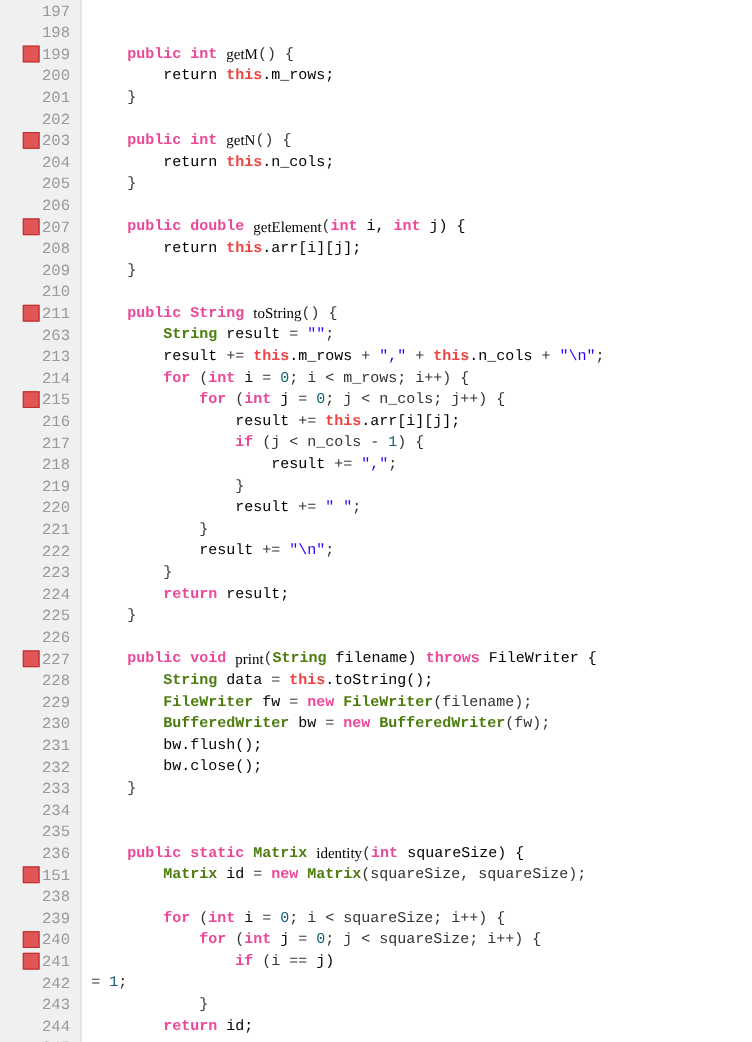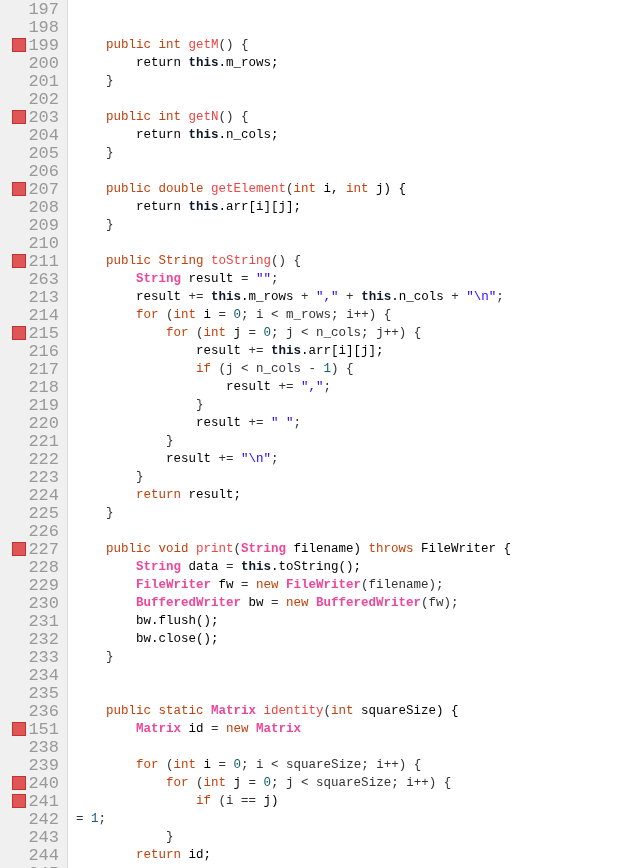--- a/index.html
+++ b/index.html
@@ -26,23 +26,23 @@
     .gutter-row {
       display: flex;
       align-items: center;
       justify-content: flex-end;
       height: 18px;
       padding-right: 4px;
       position: relative;
     }
     .line-number {
       color: #999;
-      font-size: 17px;
+      font-size: 13px;
       min-width: 28px;
-      text-align: center;
+      text-align: left;
       padding-right: 4px;
       user-select: none;
     }
     .breakpoint {
       width: 14px;
       height: 14px;
       background: #e05555;
       border: 1px solid #c03333;
       display: inline-block;
       flex-shrink: 0;
@@ -56,28 +56,28 @@
       overflow: visible;
       padding-left: 8px;
     }
     .code-row {
       display: flex;
       align-items: center;
       height: 18px;
       white-space: pre;
     }
     
-    .kw { color: #c2410c; font-weight: normal; } 
-    .ty { color: #ec4899; font-weight: bold; } 
-    .fn { color: #ef4444; } 
+    .kw { color: #ec4899; font-weight: bold; } 
+    .ty { color: #4d7c0f; font-weight: bold; } 
+    .fn { color: #000000; font-family: Liberation Serif, serif; } 
     .va { color: #000000; } 
     .st { color: #2a00ff; } 
     .num { color: #125e6e; } 
     .op { color: #333; } 
-    .this-kw { color: #0f172a; font-weight: bold; }
+    .this-kw { color: #ef4444; font-weight: bold; }
   </style>
 </head>
 <body>
 
 <div class="editor">
   <div class="gutter" id="gutter">
       <div class="gutter-row">
         <span class="breakpoint hidden"></span>
         <span class="line-number">197</span>
       </div>
@@ -308,21 +308,21 @@
       <div class="code-row"><span class="kw">    public void </span><span class="fn">print</span><span class="op">(</span><span class="ty">String</span><span class="va"> filename) </span><span class="kw">throws</span><span class="va"> FileWriter {</span></div>
       <div class="code-row"><span class="ty">        String </span><span class="va">data </span><span class="op">= </span><span class="this-kw">this</span><span class="va">.toString();</span></div>
       <div class="code-row"><span class="ty">        FileWriter </span><span class="va">fw </span><span class="op">= </span><span class="kw">new</span><span class="ty"> FileWriter</span><span class="op">(filename);</span></div>
       <div class="code-row"><span class="ty">        BufferedWriter </span><span class="va">bw </span><span class="op">= </span><span class="kw">new</span><span class="ty"> BufferedWriter</span><span class="op">(fw);</span></div>
       <div class="code-row"><span class="va">        bw.flush();</span></div>
       <div class="code-row"><span class="va">        bw.close();</span></div>
       <div class="code-row"><span class="op">    }</span></div>
       <div class="code-row"></div>
       <div class="code-row"></div>
       <div class="code-row"><span class="kw">    public static</span><span class="ty"> Matrix </span><span class="fn">identity</span><span class="op">(</span><span class="kw">int</span><span class="va"> squareSize) {</span></div>
-      <div class="code-row"><span class="ty">        Matrix </span><span class="va">id </span><span class="op">= </span><span class="kw">new</span><span class="ty"> Matrix</span></div>
+      <div class="code-row"><span class="ty">        Matrix </span><span class="va">id </span><span class="op">= </span><span class="kw">new</span><span class="ty"> Matrix</span><span class="op">(squareSize, squareSize);</span></div>
       <div class="code-row"></div>
       <div class="code-row"><span class="va">        </span><span class="kw">for</span><span class="op"> (</span><span class="kw">int</span><span class="va"> i </span><span class="op">= </span><span class="num">0</span><span class="op">; i &lt; squareSize; i++) {</span></div>
       <div class="code-row"><span class="va">            </span><span class="kw">for</span><span class="op"> (</span><span class="kw">int</span><span class="va"> j </span><span class="op">= </span><span class="num">0</span><span class="op">; j &lt; squareSize; i++) {</span></div>
       <div class="code-row"><span class="va">                </span><span class="kw">if</span><span class="op"> (i </span><span class="op">== </span><span class="va">j)</span></div>
       <div class="code-row"><span class="op">= </span><span class="num">1</span><span class="op">;</span></div>
       <div class="code-row"><span class="va">            </span><span class="op">}</span></div>
       <div class="code-row"><span class="va">        </span><span class="kw">return</span><span class="va"> id;</span></div>
     </div>
 </div>
 

